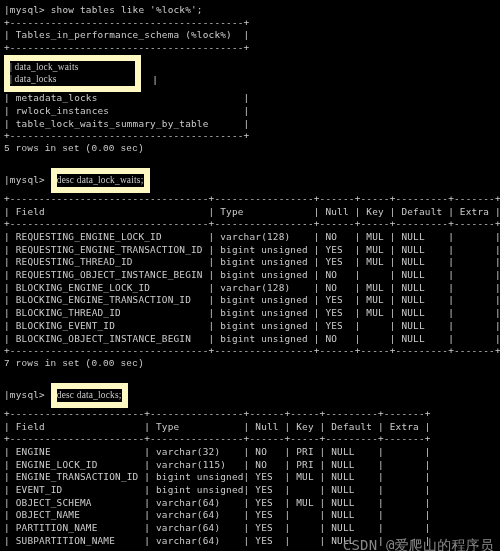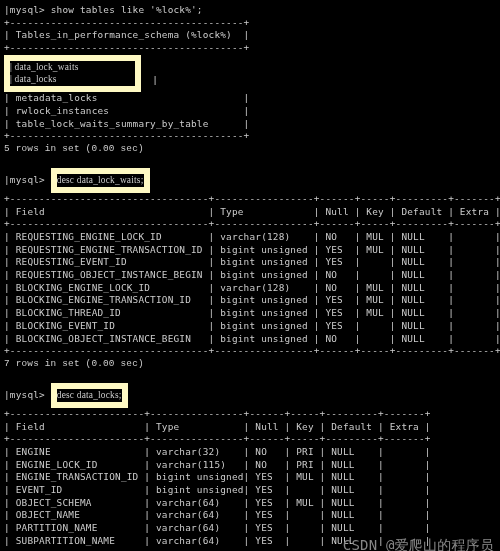--- a/index.html
+++ b/index.html
@@ -42,21 +42,21 @@
 <div class="footer-line">5 rows in set (0.00 sec)</div>
 <div class="row"> </div>
 
 <div class="row"><span class="prompt"></span><span class="hl"><span>desc data_lock_waits;</span></span></div>
 <div class="border">+----------------------------------+-----------------+------+-----+---------+-------+</div>
 <div class="row">| Field                            | Type            | Null | Key | Default | Extra |</div>
 <div class="border">+----------------------------------+-----------------+------+-----+---------+-------+</div>
 <div id="t2body">
     <div class="row">| REQUESTING_ENGINE_LOCK_ID        | varchar(128)    | NO   | MUL | NULL    |       |</div>
     <div class="row">| REQUESTING_ENGINE_TRANSACTION_ID | bigint unsigned | YES  | MUL | NULL    |       |</div>
-    <div class="row">| REQUESTING_EVENT_ID              | bigint unsigned | YES  |     | NULL    |       |</div>
+    <div class="row">| REQUESTING_THREAD_ID             | bigint unsigned | YES  | MUL | NULL    |       |</div>
     <div class="row">| REQUESTING_OBJECT_INSTANCE_BEGIN | bigint unsigned | NO   |     | NULL    |       |</div>
     <div class="row">| BLOCKING_ENGINE_LOCK_ID          | varchar(128)    | NO   | MUL | NULL    |       |</div>
     <div class="row">| BLOCKING_ENGINE_TRANSACTION_ID   | bigint unsigned | YES  | MUL | NULL    |       |</div>
     <div class="row">| BLOCKING_THREAD_ID               | bigint unsigned | YES  | MUL | NULL    |       |</div>
     <div class="row">| BLOCKING_EVENT_ID                | bigint unsigned | YES  |     | NULL    |       |</div>
     <div class="row">| BLOCKING_OBJECT_INSTANCE_BEGIN   | bigint unsigned | NO   |     | NULL    |       |</div>
   </div>
 <div class="border">+----------------------------------+-----------------+------+-----+---------+-------+</div>
 <div class="footer-line">7 rows in set (0.00 sec)</div>
 <div class="row"> </div>

